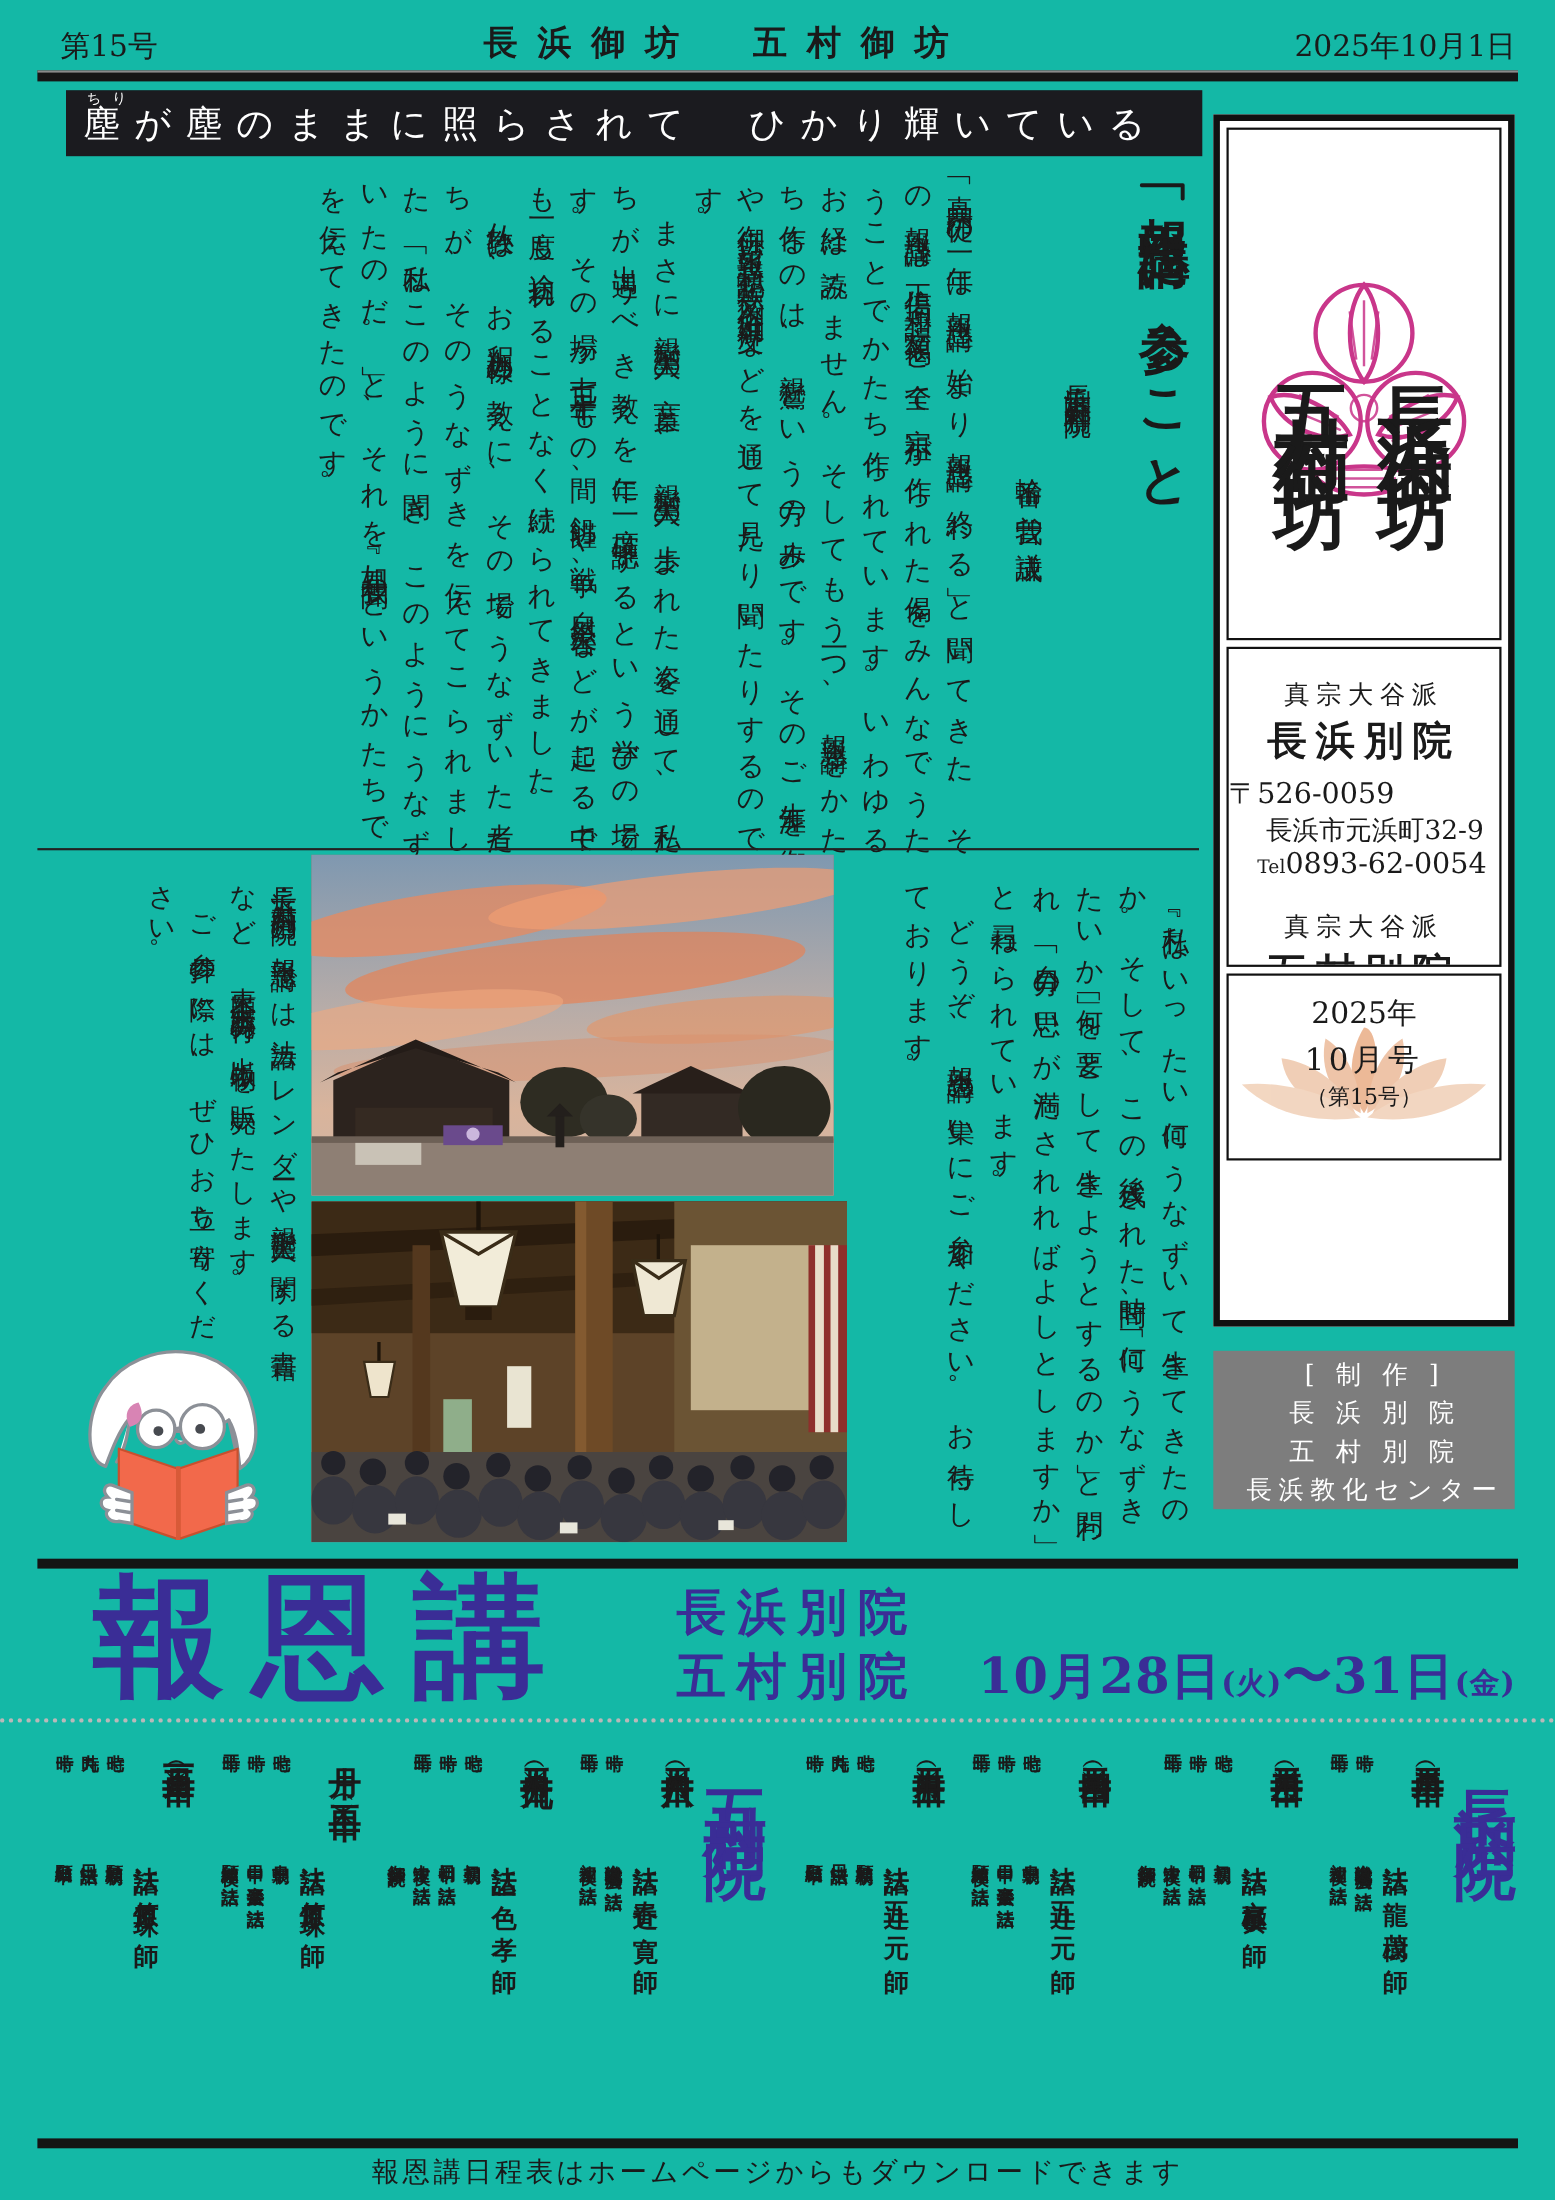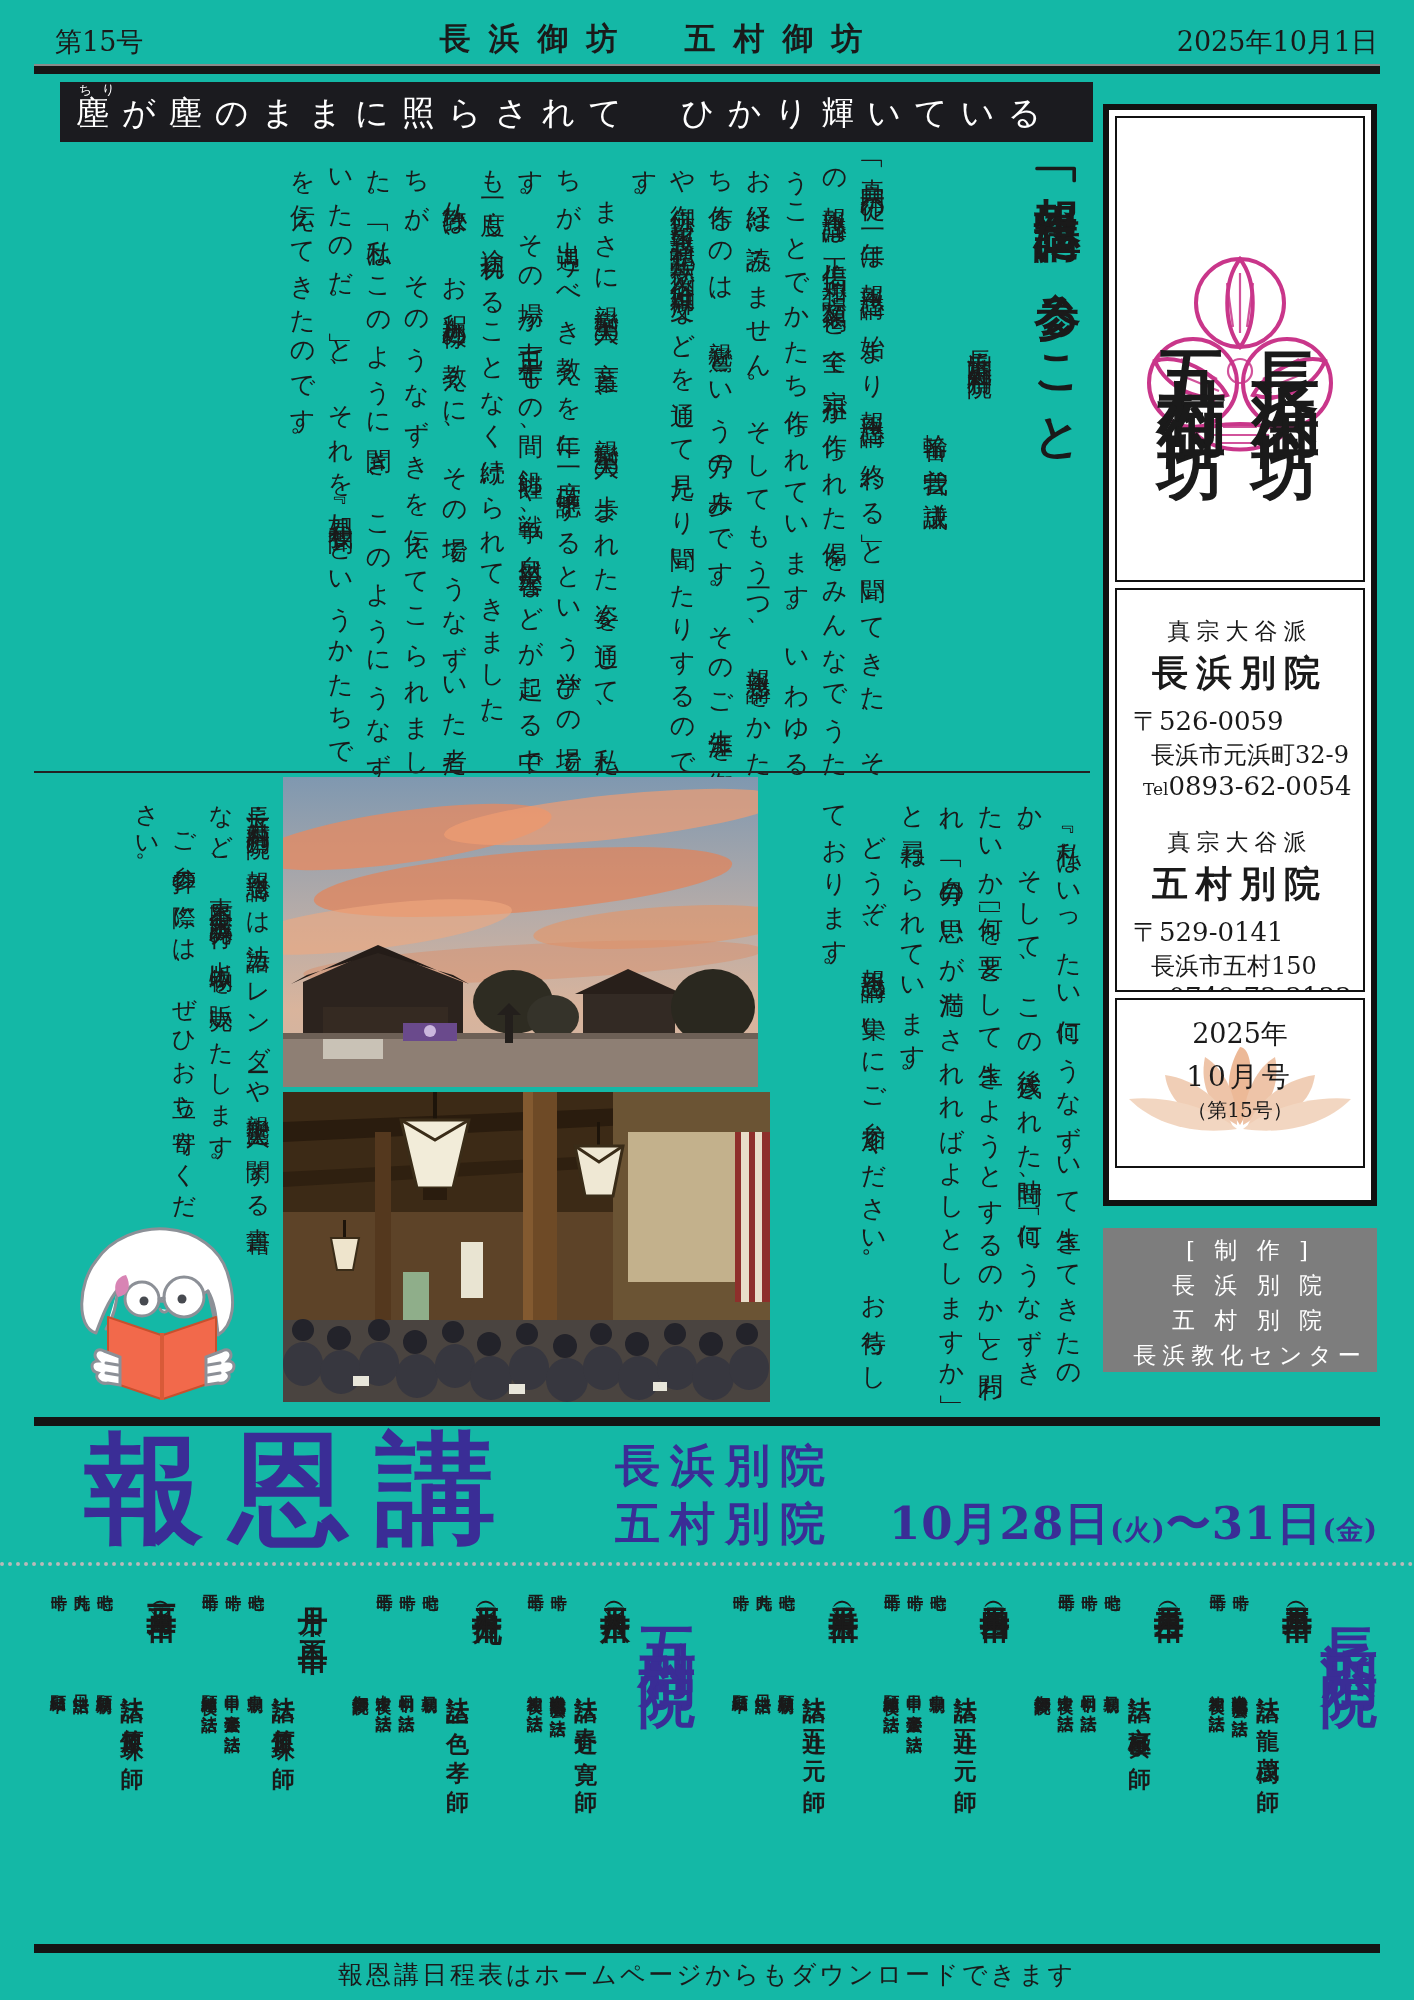--- a/index.html
+++ b/index.html
@@ -49,24 +49,24 @@
 
   
   .sidebar{position:absolute;left:1103px;top:104px;width:274px;height:1102px;
            border:6px solid #111;background:#fff;}
   .sb-sec{border:2px solid #111;margin:6px;position:relative;overflow:hidden;}
   .sb-logo{height:466px;display:flex;flex-direction:row-reverse;justify-content:center;
            align-items:center;gap:26px;}
   .logo-col{writing-mode:vertical-rl;font-size:68px;font-weight:900;letter-spacing:26px;
             z-index:1;line-height:1;}
   .crest{position:absolute;left:50%;top:52%;transform:translate(-50%,-50%);z-index:0;}
-  .sb-addr{height:404px;padding-top:26px;}
+  .sb-addr{height:291px;padding-top:26px;}
   .t-sect{text-align:center;font-size:23px;letter-spacing:6px;}
   .t-name{text-align:center;font-size:36px;font-weight:bold;letter-spacing:8px;margin:2px 0 6px;}
-  .t-postal{font-size:26px;padding-left:16px;}
+  .t-postal{font-size:26px;}
   .t-address{font-size:24px;padding-left:34px;}
   .t-tel{font-size:26px;padding-left:26px;}
   .t-tel .tel-l{font-size:17px;}
   .t-gap{height:26px;}
   .sb-month{height:170px;text-align:center;}
   .m-year{font-size:27px;margin-top:16px;position:relative;z-index:1;}
   .m-month{font-size:28px;letter-spacing:4px;margin-top:6px;position:relative;z-index:1;}
   .m-no{font-size:20px;margin-top:1px;position:relative;z-index:1;}
   .lotus{position:absolute;left:50%;top:58%;transform:translate(-50%,-50%);z-index:0;}
   .prod{position:absolute;left:1103px;top:1228px;width:274px;height:144px;background:#7d7d7d;

